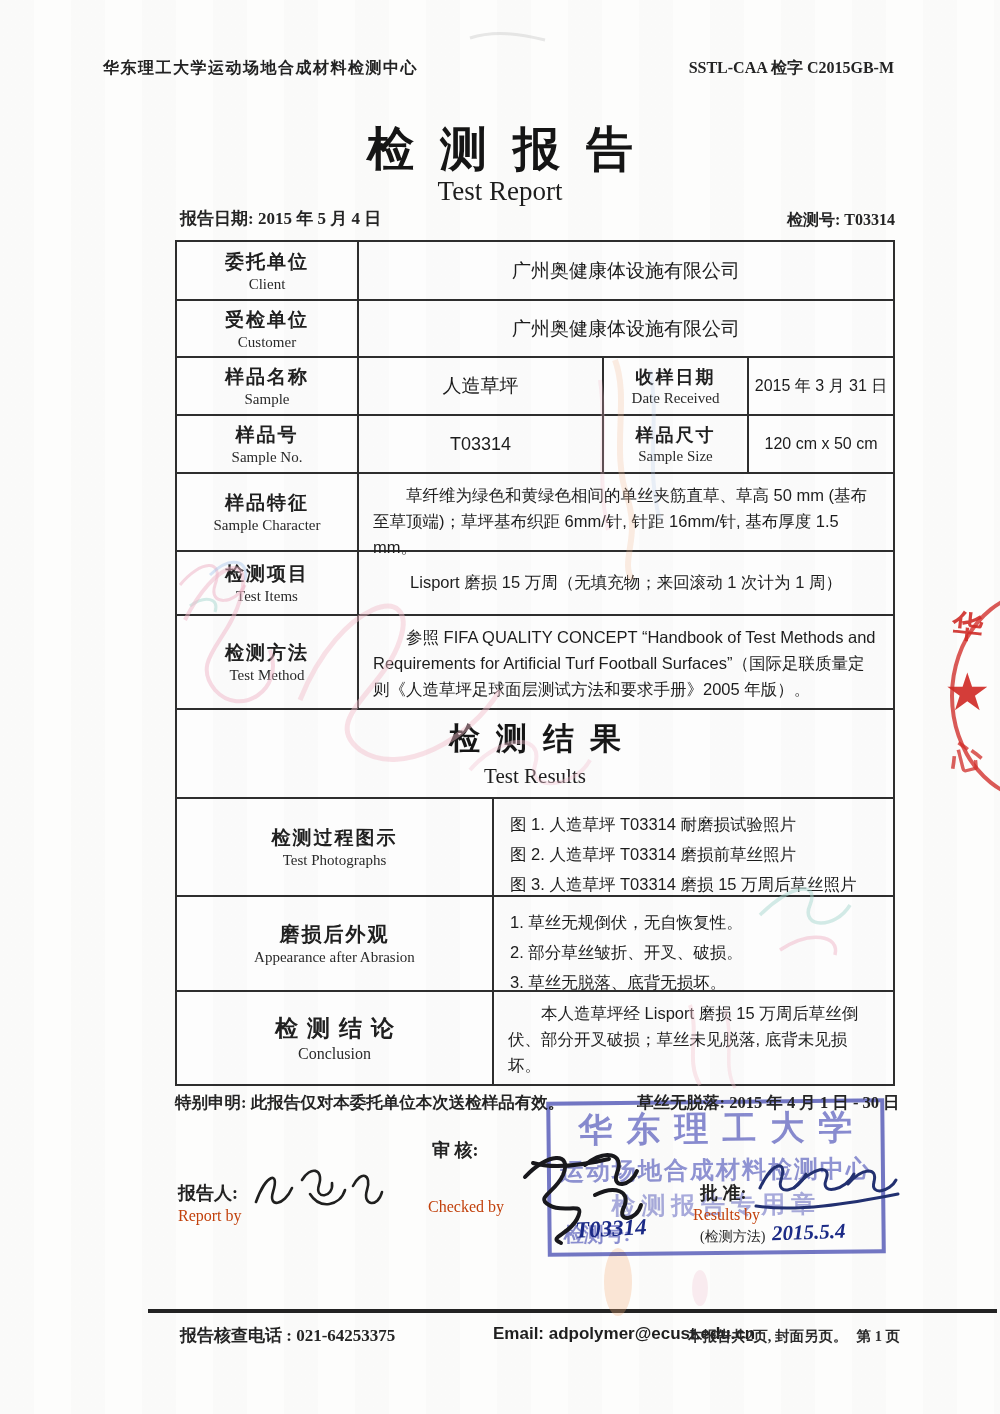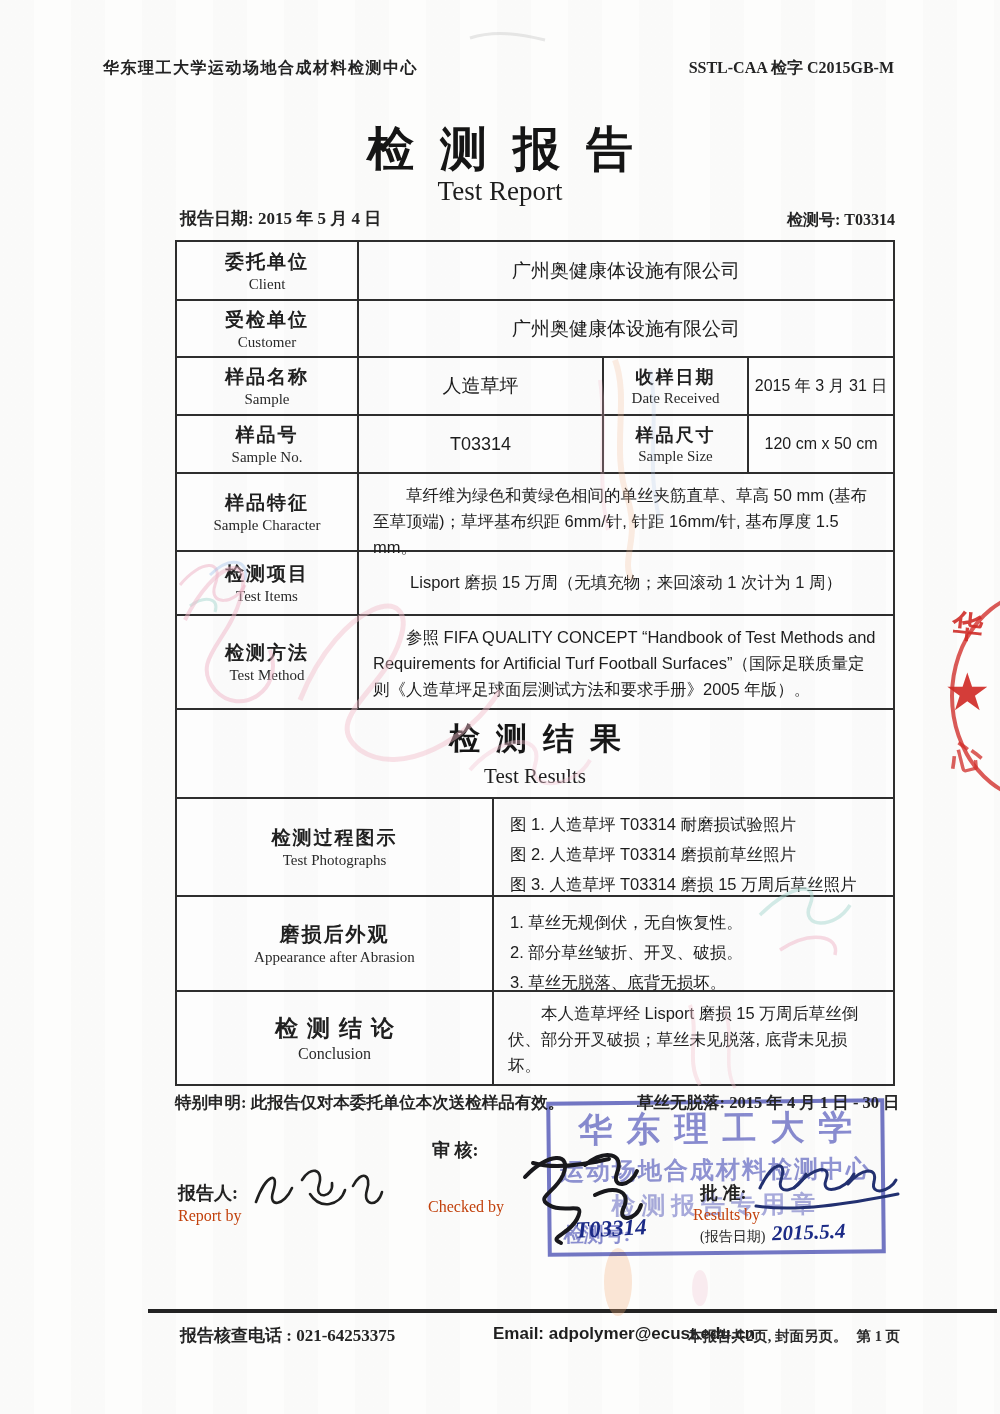--- a/index.html
+++ b/index.html
@@ -280,21 +280,21 @@
     <g stroke="#18181c" stroke-width="4" fill="none" stroke-linecap="round">
       <path d="M12,34 C34,10 60,8 50,32 C42,50 22,54 36,62 C52,72 74,56 64,76 C56,92 34,94 48,100"></path>
       <path d="M72,22 C92,6 112,10 104,30 C98,46 118,44 124,28"></path>
       <path d="M82,52 C102,42 118,48 111,64 C103,80 124,78 128,62"></path>
       <path d="M20,20 C40,26 70,22 96,16"></path>
     </g>
   </svg>
 
   <div class="abs sig-label" style="left:700px;top:1181px">批 准:</div>
   <div class="abs sig-sub" style="left:693px;top:1206px">Results by</div>
-  <div class="abs sig-note" style="left:700px;top:1228px">(报告日期)</div>
+  <div class="abs sig-note" style="left:700px;top:1228px">(检测方法)</div>
   <svg class="abs sigsvg" style="left:752px;top:1150px" width="150" height="72" viewBox="0 0 150 72">
     <g stroke="#223070" stroke-width="3" fill="none" stroke-linecap="round">
       <path d="M8,38 C20,12 36,8 29,30 C24,46 46,42 54,24"></path>
       <path d="M42,38 C62,16 80,14 74,30 C68,46 94,40 102,24"></path>
       <path d="M96,34 C110,18 126,16 122,32 C118,46 138,42 144,30"></path>
       <path d="M4,56 C44,62 96,54 146,44"></path>
     </g>
   </svg>
   <div class="abs handwrite" style="left:772px;top:1220px;font-size:21px;transform:rotate(-2deg);">2015.5.4</div>
 

